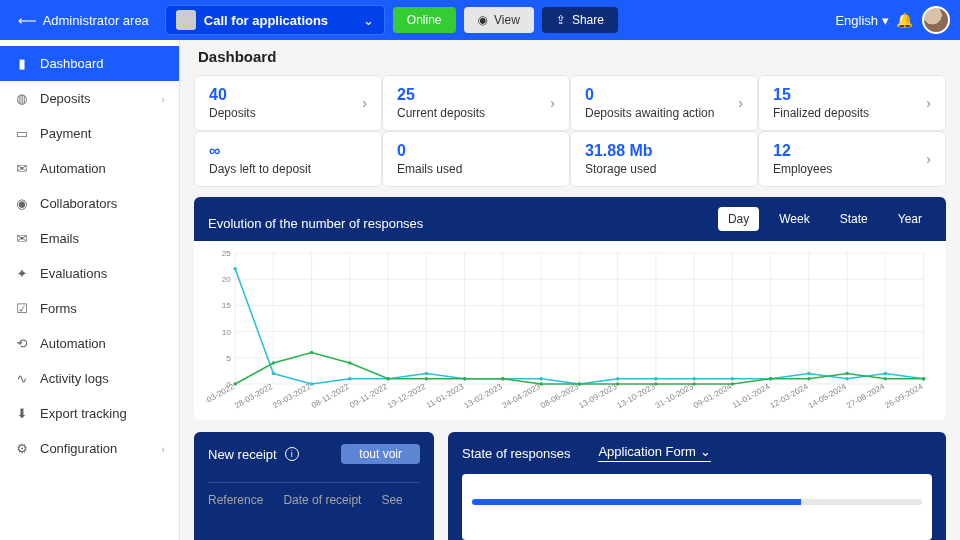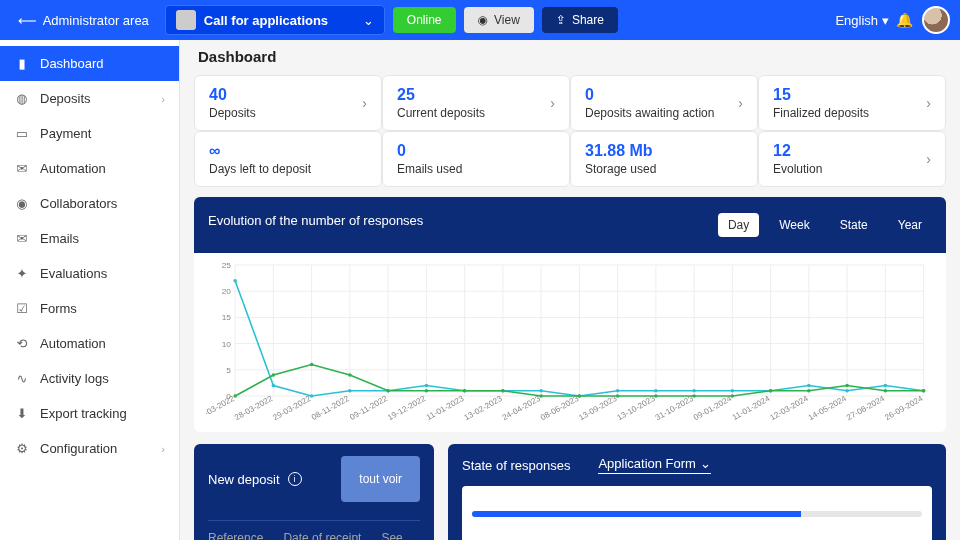--- a/index.html
+++ b/index.html
@@ -26,39 +26,39 @@
 .s-ic{width:16px;text-align:center;color:#666}
 .s-item.active .s-ic{color:#fff}
 .main{flex:1;padding:8px 14px 20px 14px;overflow-y:auto}
 .page-title{font-size:15px;font-weight:bold;margin:0 0 10px 4px;color:#222}
 .stats{display:grid;grid-template-columns:repeat(4,1fr);margin-bottom:4px}
 .stat{background:#fff;border:1px solid #e6e6e6;border-radius:6px;padding:10px 14px;display:flex;align-items:center}
 .stat .val{font-size:16px;font-weight:bold;color:#1b5cff}
 .stat .lbl{font-size:12px;color:#333;margin-top:2px}
 .stat .chev-r{margin-left:auto;color:#888;font-size:14px}
 .chart-card{background:#fff;border-radius:6px;overflow:hidden;margin-top:10px}
-.chart-head{background:#0d2c78;color:#fff;display:flex;align-items:flex-start;padding:16px 14px}
+.chart-head{background:#0d2c78;color:#fff;display:flex;align-items:flex-end;padding:10px 14px}
 .chart-title{font-size:13px}
 .period-tabs{margin-left:auto;display:flex;gap:10px;align-items:center;font-size:12px}
 .period-tabs span{padding:5px 10px;cursor:pointer;border-radius:4px}
 .period-tabs span.active{background:#fff;color:#333}
 .chart-body{padding:6px 12px 8px 12px}
 svg.chart{width:100%;height:165px;display:block}
 .x-lbl{font-size:8px;fill:#888}
 .y-lbl{font-size:8px;fill:#888}
 .grid-l{stroke:#eee;stroke-width:1}
 .s1{fill:none;stroke:#29c0d6;stroke-width:1.5}
 .s2{fill:none;stroke:#2bb24c;stroke-width:1.5}
 .pt{r:1.7}
 .bottom-row{display:flex;gap:14px;margin-top:12px}
 .panel{background:#0d2c78;color:#fff;border-radius:6px;padding:12px 14px}
 .panelL{width:240px}
 .panelL .hd{display:flex;align-items:center;gap:8px;margin-bottom:18px}
 .panelL .hd .info{width:14px;height:14px;border:1px solid #fff;border-radius:50%;display:inline-flex;align-items:center;justify-content:center;font-size:9px}
-.panelL .btn.all{margin-left:auto;background:#5e84d4;color:#fff;padding:16px 18px;font-size:12px}
+.panelL .btn.all{margin-left:auto;background:#5e84d4;color:#fff;padding:3px 18px;font-size:12px}
 .panelL .cols{display:flex;gap:20px;font-size:12px;color:#a3a3a3;border-top:1px solid #2a4b9b;padding-top:10px}
 .panelR{flex:1}
 .panelR .hd{display:flex;align-items:center;gap:28px;font-size:13px;margin-bottom:12px}
 .panelR .hd .sel{border-bottom:1px solid #fff;padding-bottom:2px;display:flex;align-items:center;gap:4px}
 .bar{height:6px;background:#e6e6e6;border-radius:3px;overflow:hidden}
 .bar .fill{height:100%;background:#1b5cff}
 .panel-body{background:#fff;border-radius:4px;padding:6px 0 0 0}
 .panel-body .rowp{padding:4px 10px 8px 10px}
 </style>
 </head>
@@ -194,21 +194,21 @@
         </div>
         <div class="stat">
           <div>
             <div class="val">31.88 Mb</div>
             <div class="lbl">Storage used</div>
           </div>
         </div>
         <div class="stat">
           <div>
             <div class="val">12</div>
-            <div class="lbl">Evolution</div>
+            <div class="lbl">Employees</div>
           </div>
           <span class="chev-r">›</span>
         </div>
       </div>
 
     <div class="chart-card">
       <div class="chart-head">
         <div class="chart-title">Evolution of the number of responses</div>
         <div class="period-tabs" id="ptabs">
             <span class="active">Day</span>
@@ -309,21 +309,21 @@
             <text class="x-lbl" transform="translate(616.4444444444445,141) rotate(-30)" text-anchor="end">14-05-2024</text>
             <text class="x-lbl" transform="translate(653.2222222222222,141) rotate(-30)" text-anchor="end">27-08-2024</text>
             <text class="x-lbl" transform="translate(690,141) rotate(-30)" text-anchor="end">26-09-2024</text>
           </svg>
       </div>
     </div>
 
     <div class="bottom-row">
       <div class="panel panelL">
         <div class="hd">
-          <span>New deposit</span>
+          <span>New receipt</span>
           <span class="info">i</span>
           <button class="btn all">tout voir</button>
         </div>
         <div class="cols" id="depcols">
             <span>Reference</span>
             <span>Date of receipt</span>
             <span>See</span>
           </div>
       </div>
 

